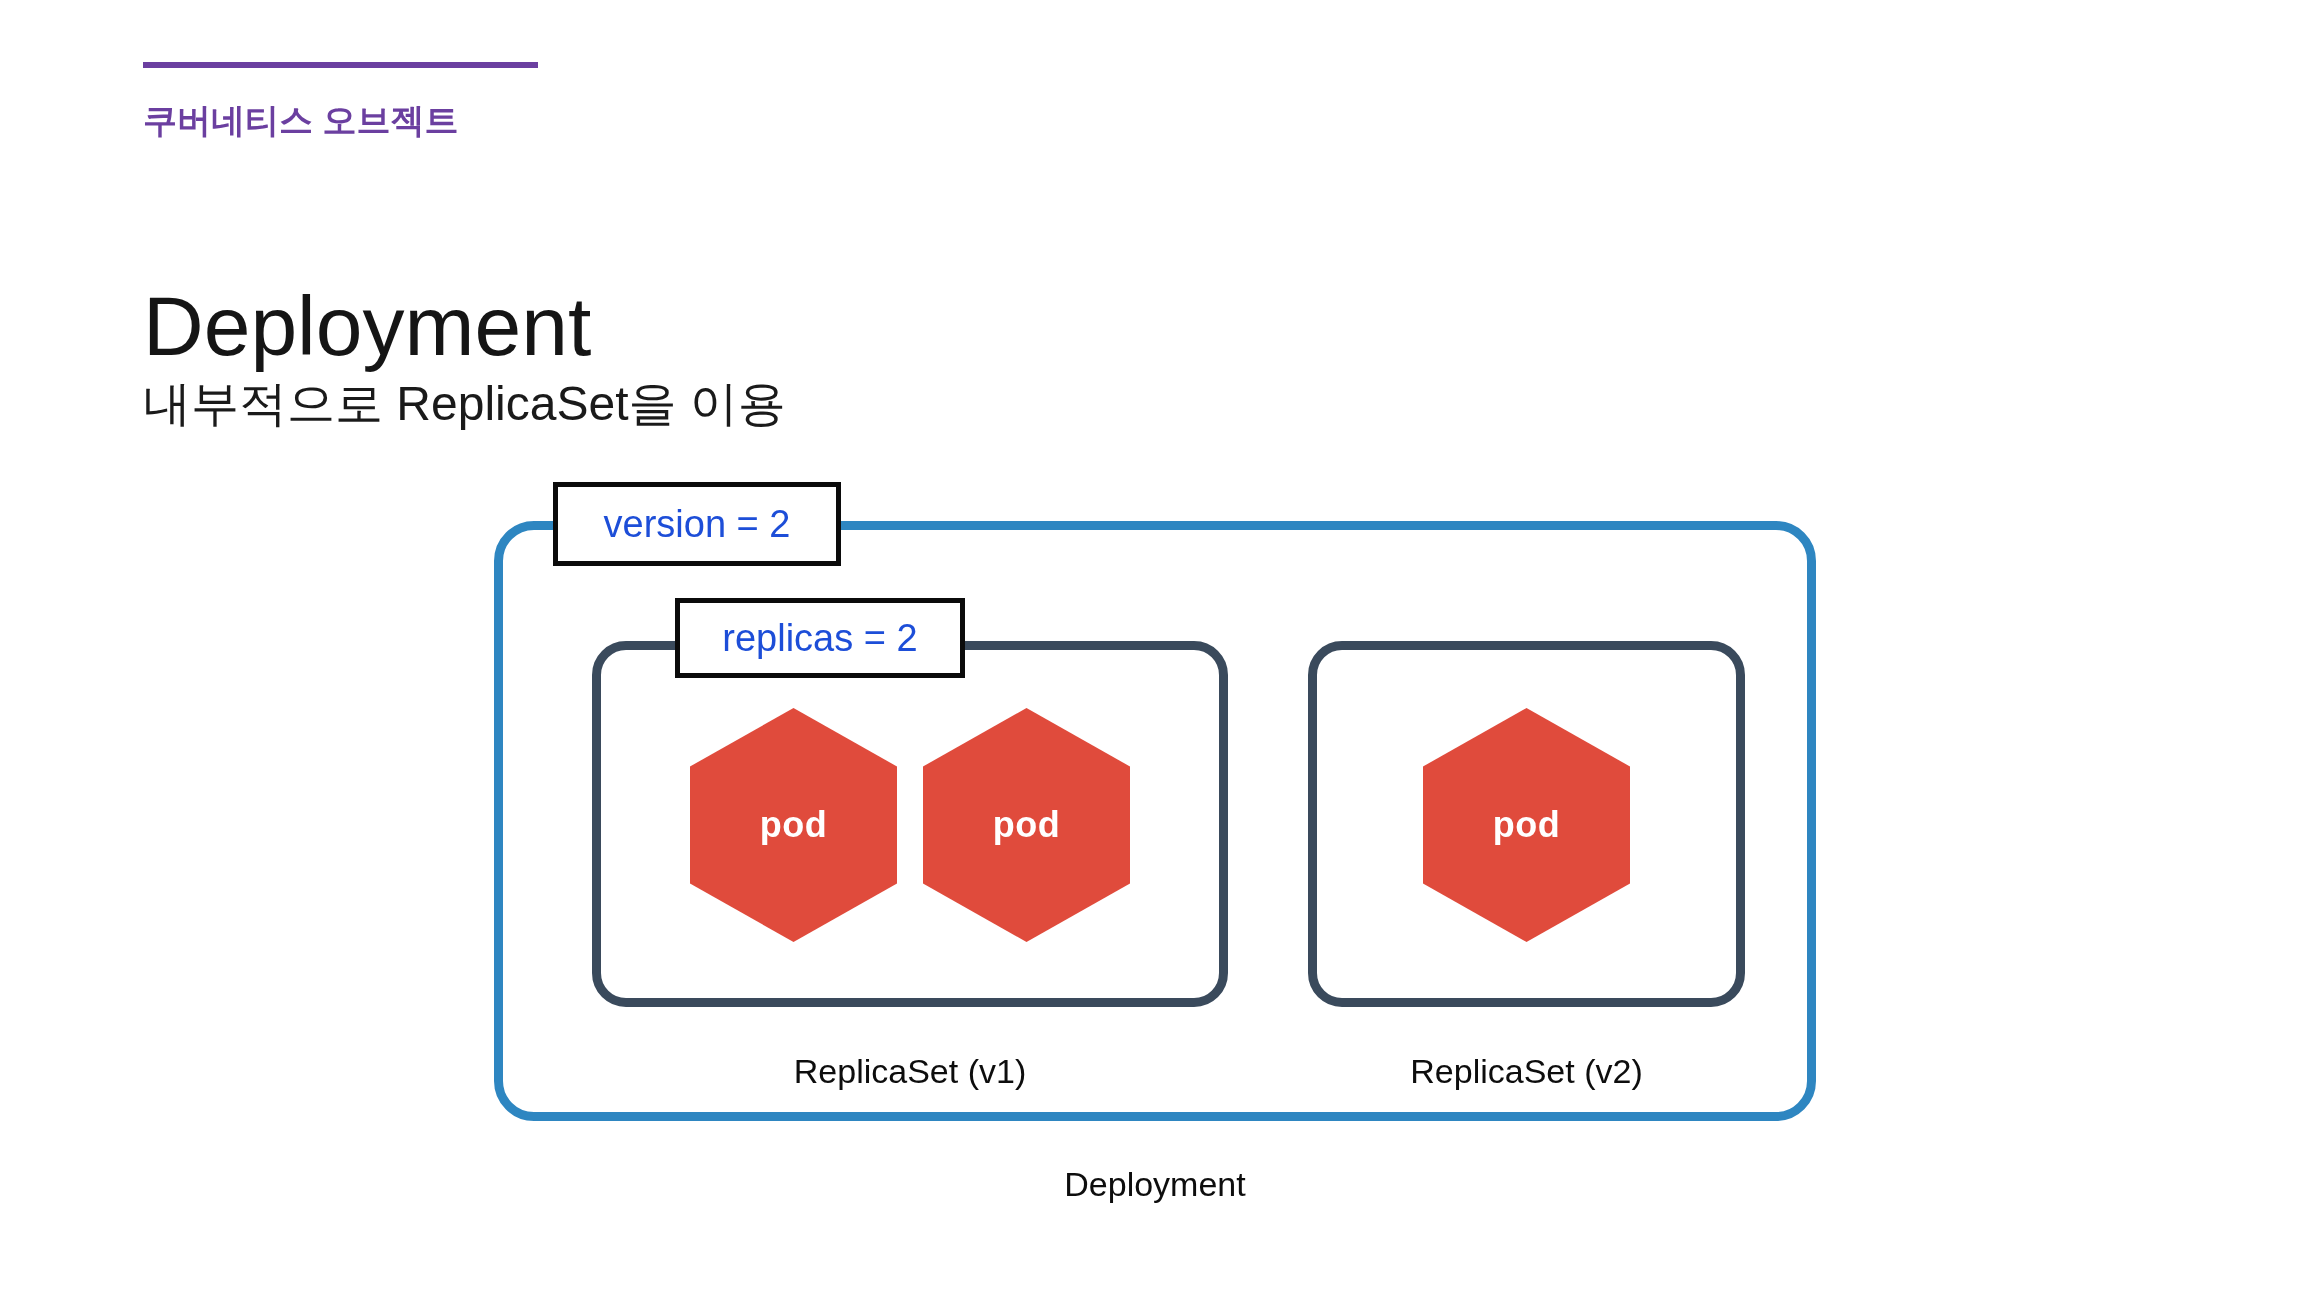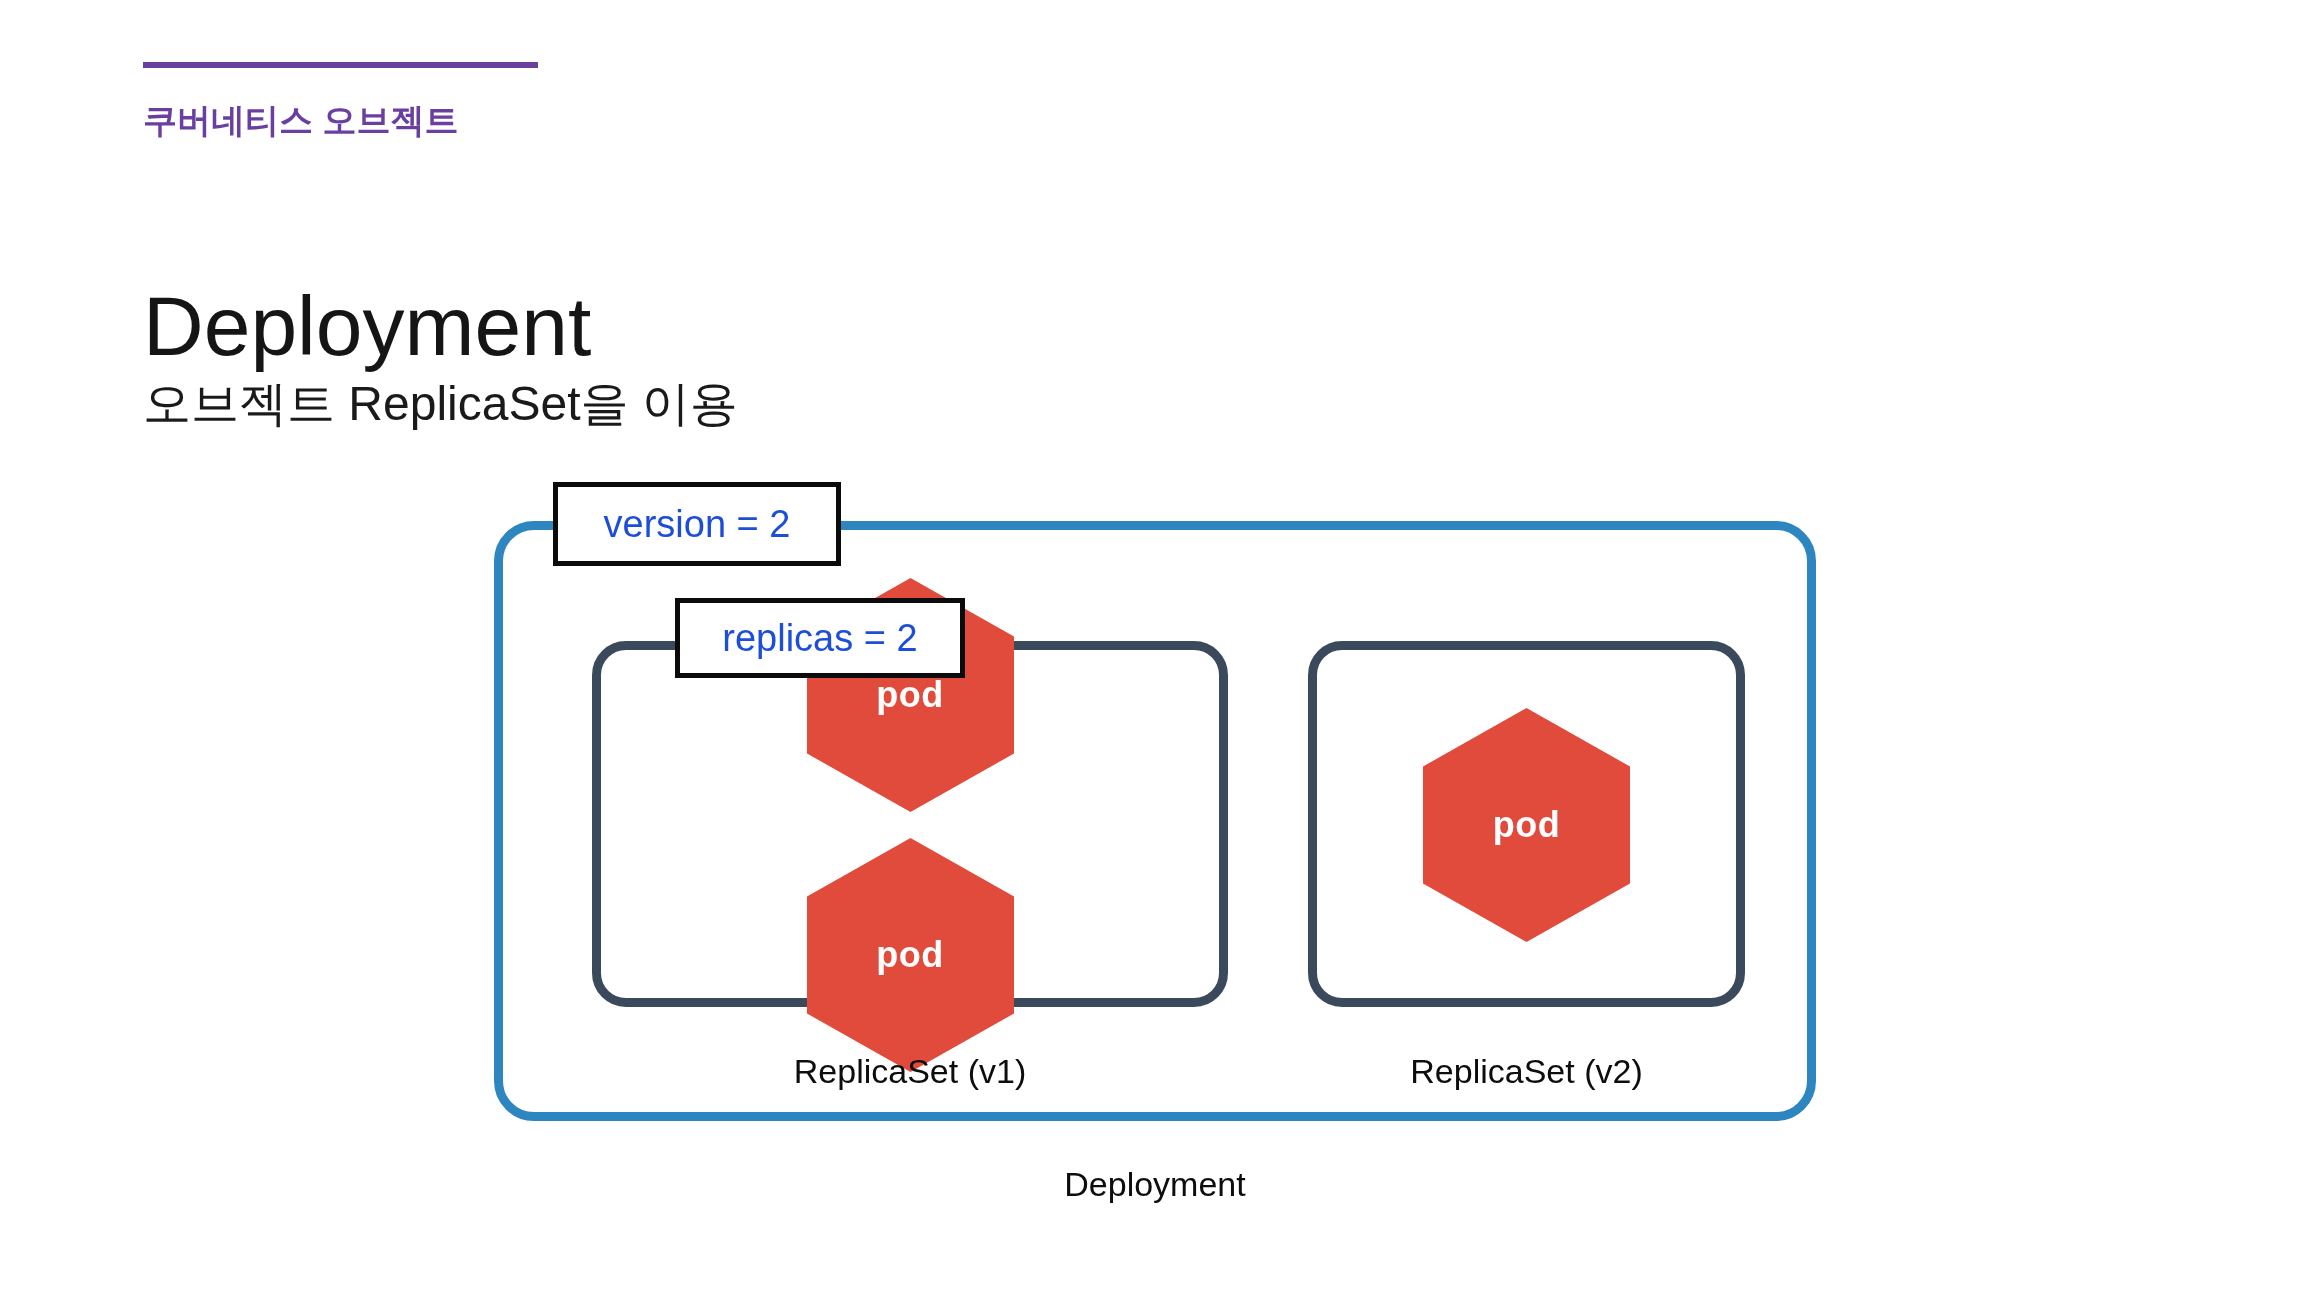--- a/index.html
+++ b/index.html
@@ -94,21 +94,20 @@
 
   
   .pod-row {
     position: absolute;
     top: 708px;
     height: 234px;
     display: flex;
     align-items: center;
     justify-content: center;
     gap: 26px;
-    flex-direction: column;
   }
   .pod-row.rs-1 { left: 592px;  width: 636px; }
   .pod-row.rs-2 { left: 1308px; width: 437px; }
 
   .pod-hex {
     position: relative;
     width: 207px;
     height: 234px;
     flex: 0 0 auto;
   }
@@ -162,21 +161,21 @@
   .caption.rs-2-cap { left: 1308px; top: 1052px; width: 437px; }
   .caption.dep-cap  { left: 494px;  top: 1165px; width: 1322px; }
 </style>
 </head>
 <body>
 
 <div class="eyebrow-rule"></div>
 <div class="eyebrow-text">쿠버네티스 오브젝트</div>
 
 <h1 class="page-title">Deployment</h1>
-<div class="page-subtitle">오브젝트 ReplicaSet을 이용</div>
+<div class="page-subtitle">내부적으로 ReplicaSet을 이용</div>
 
 <div class="diagram">
 
   <div class="deployment-box"></div>
 
   <div class="replicaset-box rs-1"></div>
 
   <div class="replicaset-box rs-2"></div>
 
   <div class="pod-row rs-1">

